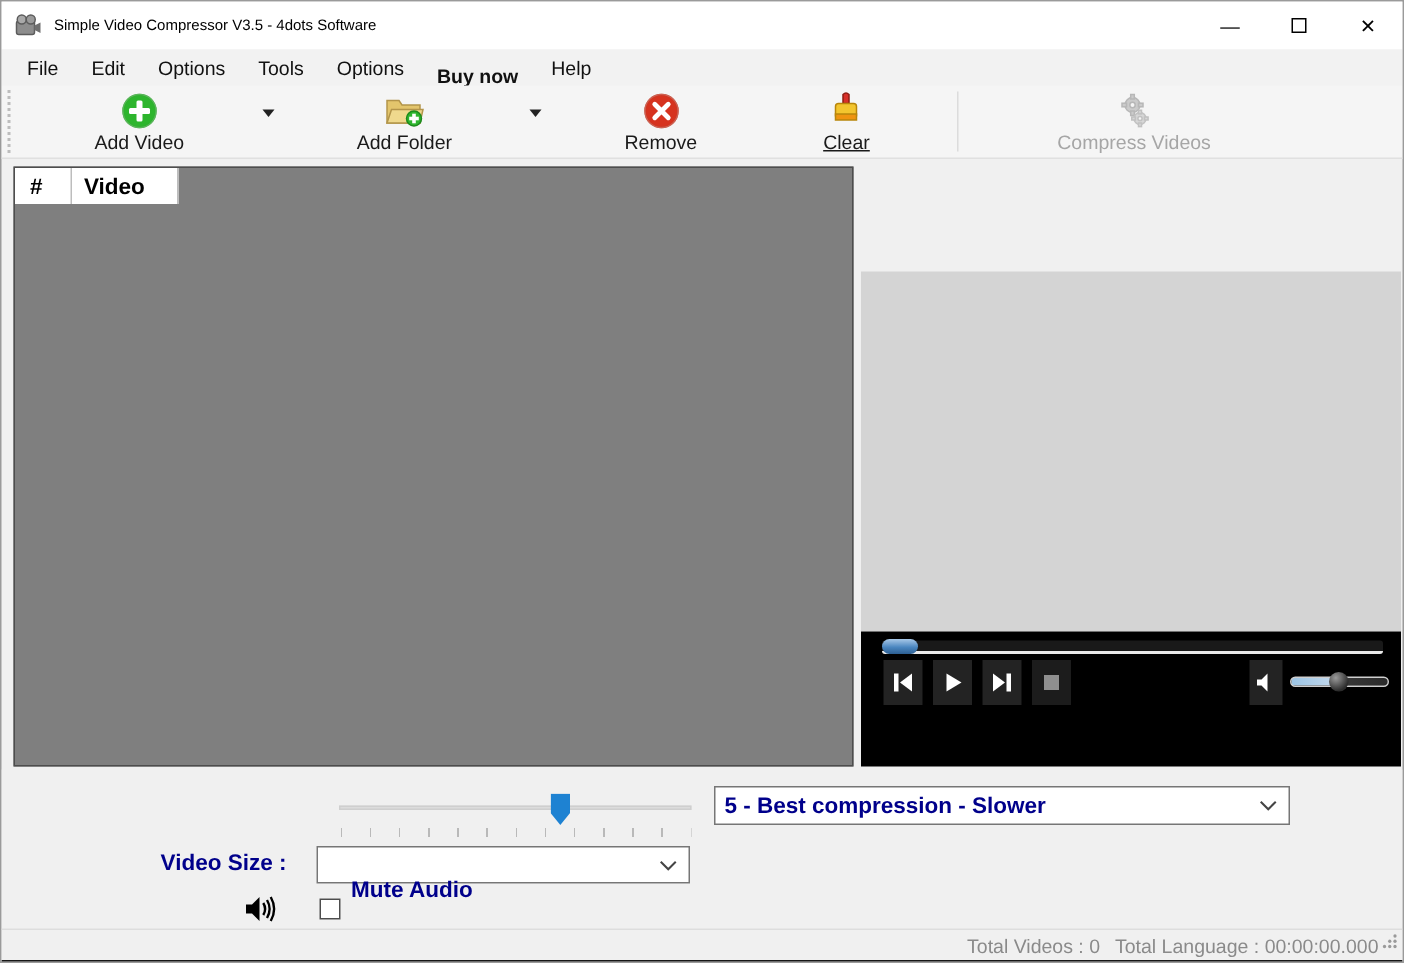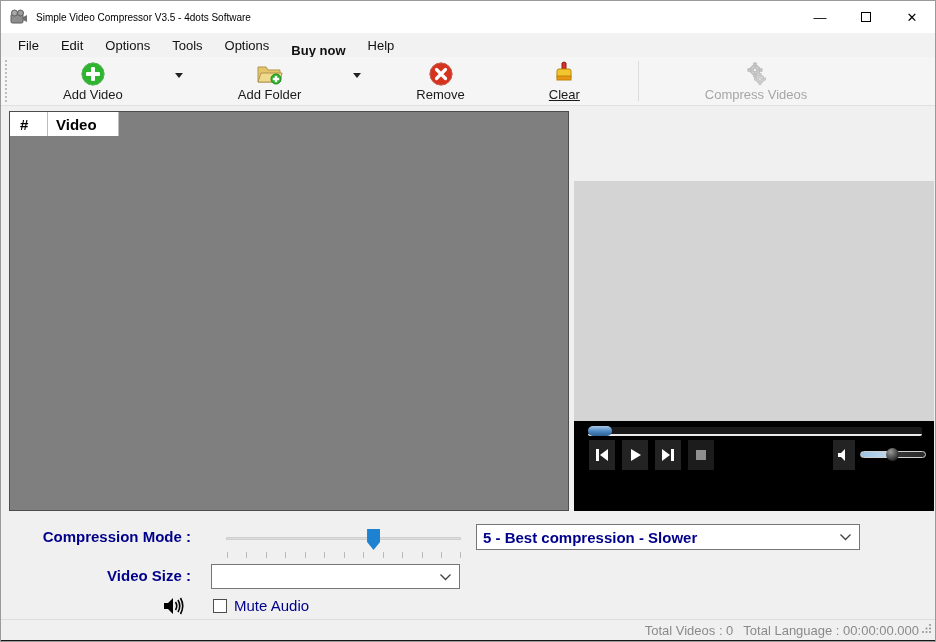--- a/index.html
+++ b/index.html
@@ -80,21 +80,21 @@
     background:repeating-linear-gradient(90deg,#b9b9b9 0 1px, transparent 1px 19.45px); }
   .combo{ position:absolute; background:#fff; border:1px solid #767676; display:flex;
     align-items:center; font-size:15px; font-weight:bold; color:var(--accent-navy);
     padding-left:6px; }
   .combo .chev{ margin-left:auto; margin-right:7px; display:flex; }
   .combo.c1{ left:475px; top:11px; width:384px; height:26px; }
   .combo.c2{ left:210px; top:51px; width:249px; height:25px; }
   .mute-speaker{ position:absolute; left:162px; top:83px; }
   .checkbox{ position:absolute; left:212px; top:86px; width:14px; height:14px; background:#fff;
     border:1px solid #4d4d4d; }
-  .mute-label{ position:absolute; left:233px; top:84px; font-size:15px; font-weight:normal;
+  .mute-label{ position:absolute; left:233px; top:72px; font-size:15px; font-weight:bold;
     color:var(--accent-navy); }
   
   .statusbar{ position:absolute; left:0; top:618px; width:100%; height:21px; background:#f0f0f0;
     border-top:1px solid #dddddd; display:flex; align-items:center; justify-content:flex-end;
     gap:10px; padding-right:16px; font-size:13px; color:#8a8a8a;padding-left:48px; }
   .grip{ position:absolute; right:3px; bottom:3px; }
   .bottom-edge{ position:absolute; left:0; top:639px; width:100%; height:3px; background:#161616; }
 </style>
 </head>
 <body>
@@ -250,21 +250,20 @@
       <svg width="14" height="14" viewBox="0 0 14 14">
         <polygon points="1,5 4,5 8,1 8,13 4,9 1,9" fill="#fff"></polygon>
       </svg>
     </span>
     <div class="vol-slider">
       <div class="vol-thumb" style="left: calc(50% - 7px);"></div>
     </div>
   </div>
 
   <div class="bottom-panel">
-    <span class="lbl mode">Compression Mode :</span>
 
     <div class="cslider">
       <div class="track"></div>
       <div class="thumb" style="left: calc(63% - 7px);"></div>
       <div class="ticks"></div>
     </div>
 
     <div class="combo c1">
       <span>5 - Best compression - Slower</span>
       <span class="chev">

